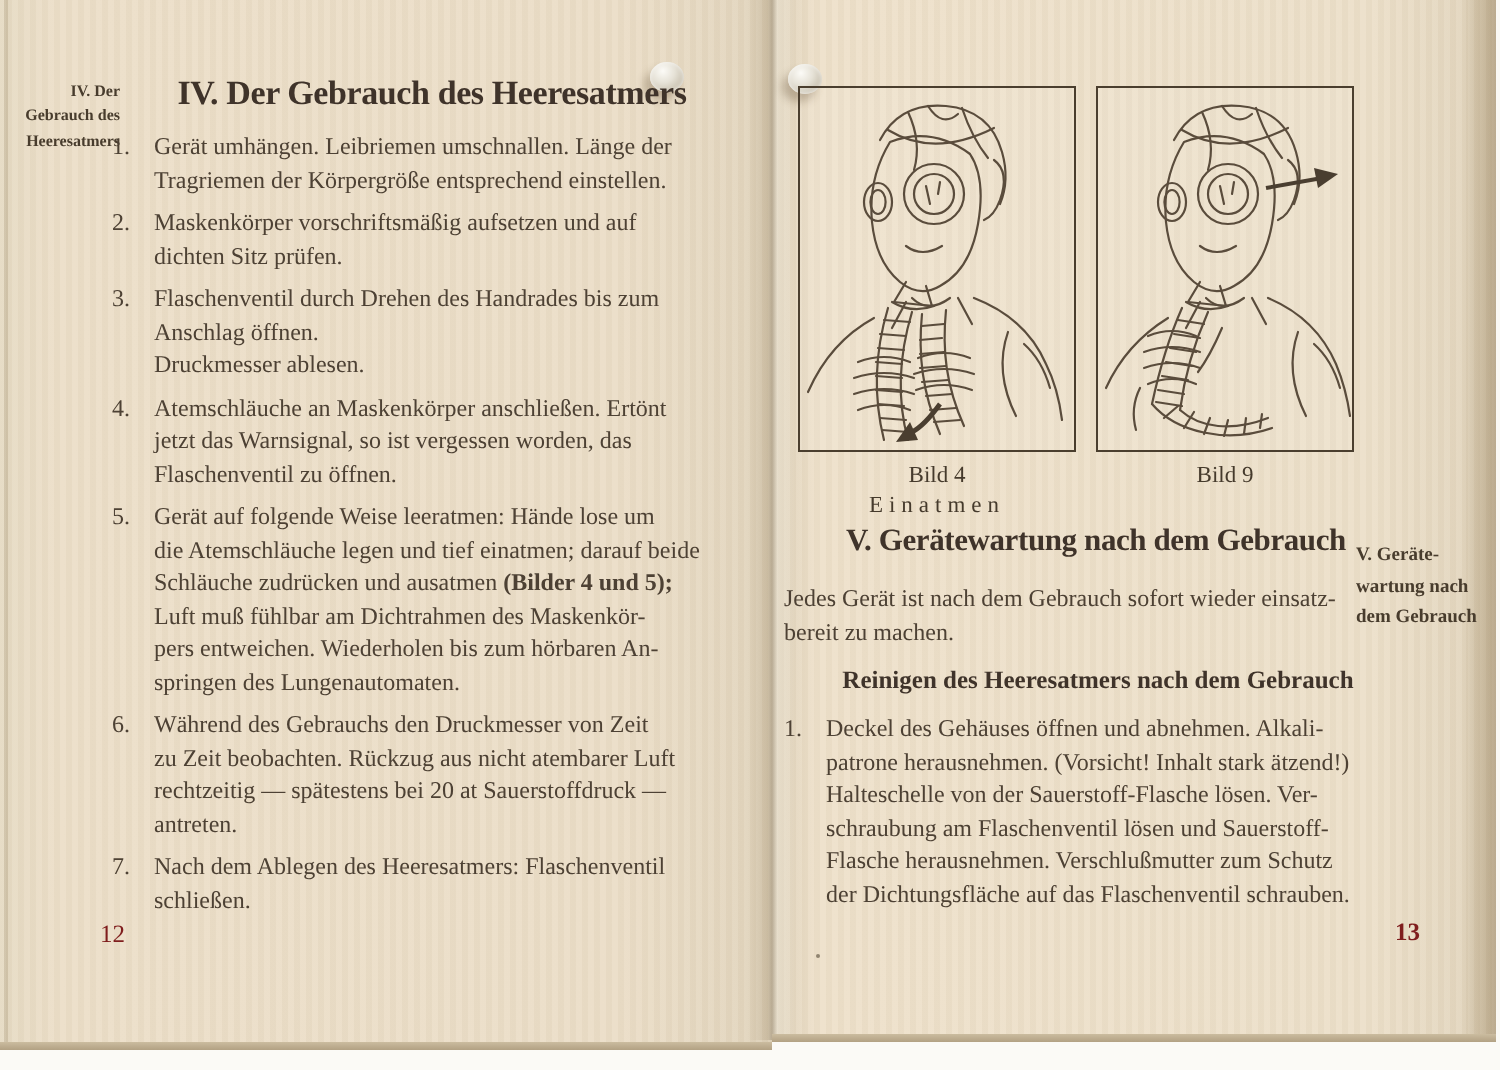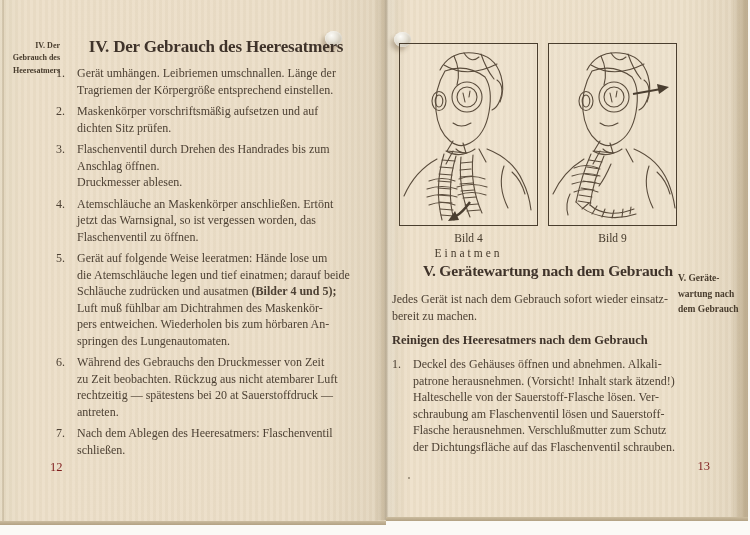--- a/index.html
+++ b/index.html
@@ -49,21 +49,21 @@
   .hole-b{left:394px;top:32px;}
 
   
   .abs{position:absolute;}
   .pre{white-space:pre-line;}
   .note{font-weight:bold;color:#483c2d;white-space:pre-line;}
   .note-left{left:6px;top:40px;width:54px;text-align:right;font-size:8px;line-height:12.3px;}
   .note-right{left:678px;top:271px;width:66px;text-align:left;font-size:9.5px;line-height:15.5px;}
   .pagenum{font-size:12.5px;color:#7f1d1d;}
   .pn-left{left:50px;top:460px;}
-  .pn-right{left:688px;top:459px;width:22px;text-align:right;}
+  .pn-right{left:688px;top:459px;width:22px;text-align:right;font-weight:bold;}
 
   
   .title-l{
     left:66px;top:37px;width:300px;text-align:center;
     font-size:17px;font-weight:bold;letter-spacing:-.2px;color:#3f332a;
   }
   .list{font-size:12px;line-height:16.5px;color:#4d4134;}
   .list-l{left:56px;top:65px;width:322px;}
   .item{display:flex;margin-bottom:5px;}
   .item .num{flex:none;width:21px;}
@@ -83,21 +83,21 @@
   .cap-2{left:548px;top:231px;width:129px;}
   .cap .lbl{display:block;}
   .cap .sub{display:block;letter-spacing:3px;}
 
   .title-r{
     left:390px;top:262px;width:316px;text-align:center;
     font-size:15.5px;font-weight:bold;letter-spacing:-.2px;color:#3f332a;
   }
   .intro-r{left:392px;top:291px;width:318px;font-size:12px;line-height:16.5px;}
   .subhead-r{
-    left:392px;top:333px;width:314px;
+    left:392px;top:333px;width:314px;text-align:center;
     font-size:12.5px;font-weight:bold;color:#3f332a;
   }
   .list-r{left:392px;top:356px;width:320px;}
   .speck{position:absolute;left:408px;top:477px;width:2px;height:2px;border-radius:50%;background:rgba(70,58,42,.55);}
 </style>
 </head>
 <body>
 
 <div class="stage">
 

